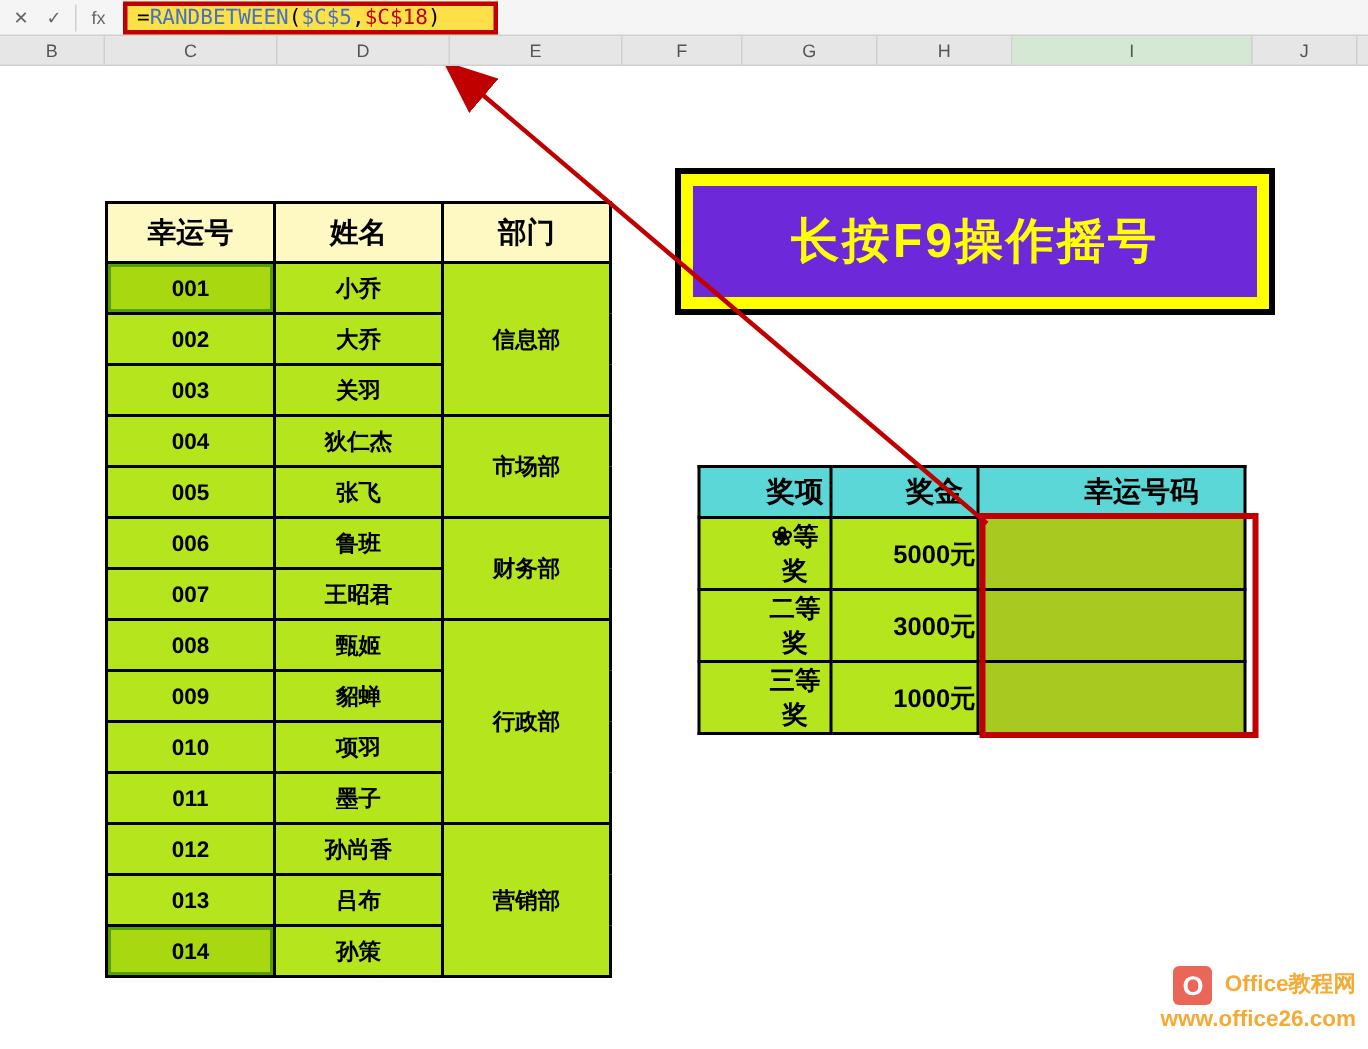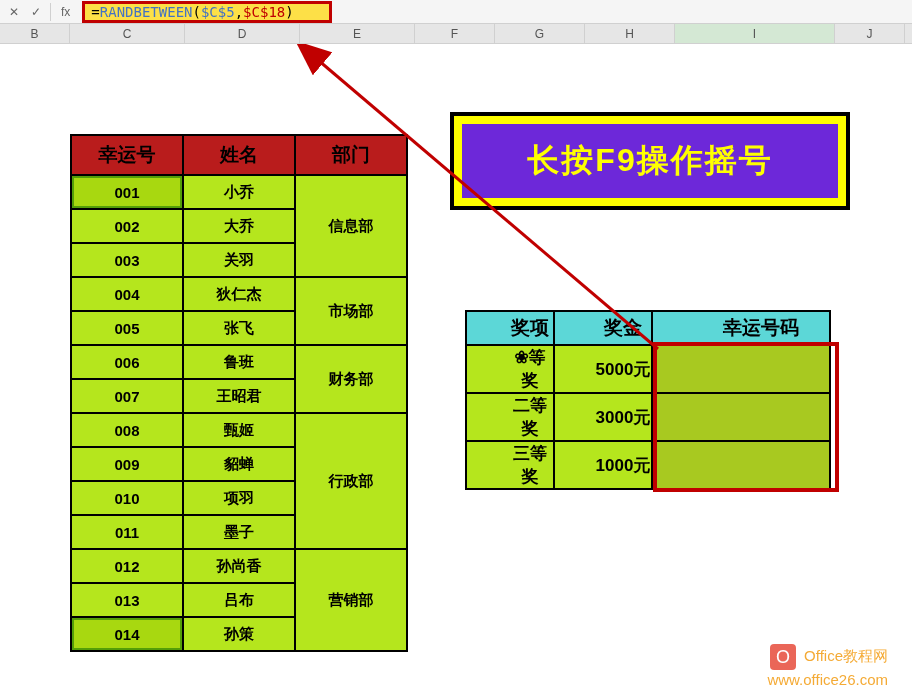--- a/index.html
+++ b/index.html
@@ -78,21 +78,21 @@
       top: 90px;
       border-collapse: collapse;
     }
     .left-table th, .left-table td {
       border: 2px solid #000;
       text-align: center;
       font-size: 15px;
       font-weight: bold;
     }
     .left-table th {
-      background: #b91c1c;
+      background: #fef9c3;
       height: 40px;
       width: 112px;
       font-size: 19px;
     }
     .left-table td {
       background: #b5e61d;
       height: 34px;
       width: 112px;
       font-weight: bold;
     }
@@ -162,26 +162,26 @@
     
     .arrow-svg {
       position: absolute;
       left: 0; top: 0;
       pointer-events: none;
       z-index: 3;
     }
     
     .watermark {
       position: absolute;
-      right: 24px;
+      right: 8px;
       bottom: 10px;
       text-align: right;
       font-size: 15px;
       color: #f39c12;
-      font-weight: normal;
+      font-weight: bold;
       line-height: 1.3;
       opacity: 0.85;
     }
     .wm-badge {
       display: inline-block;
       width: 26px; height: 26px;
       background: #e74c3c;
       border-radius: 4px;
       color: #fff;
       font-size: 18px;

